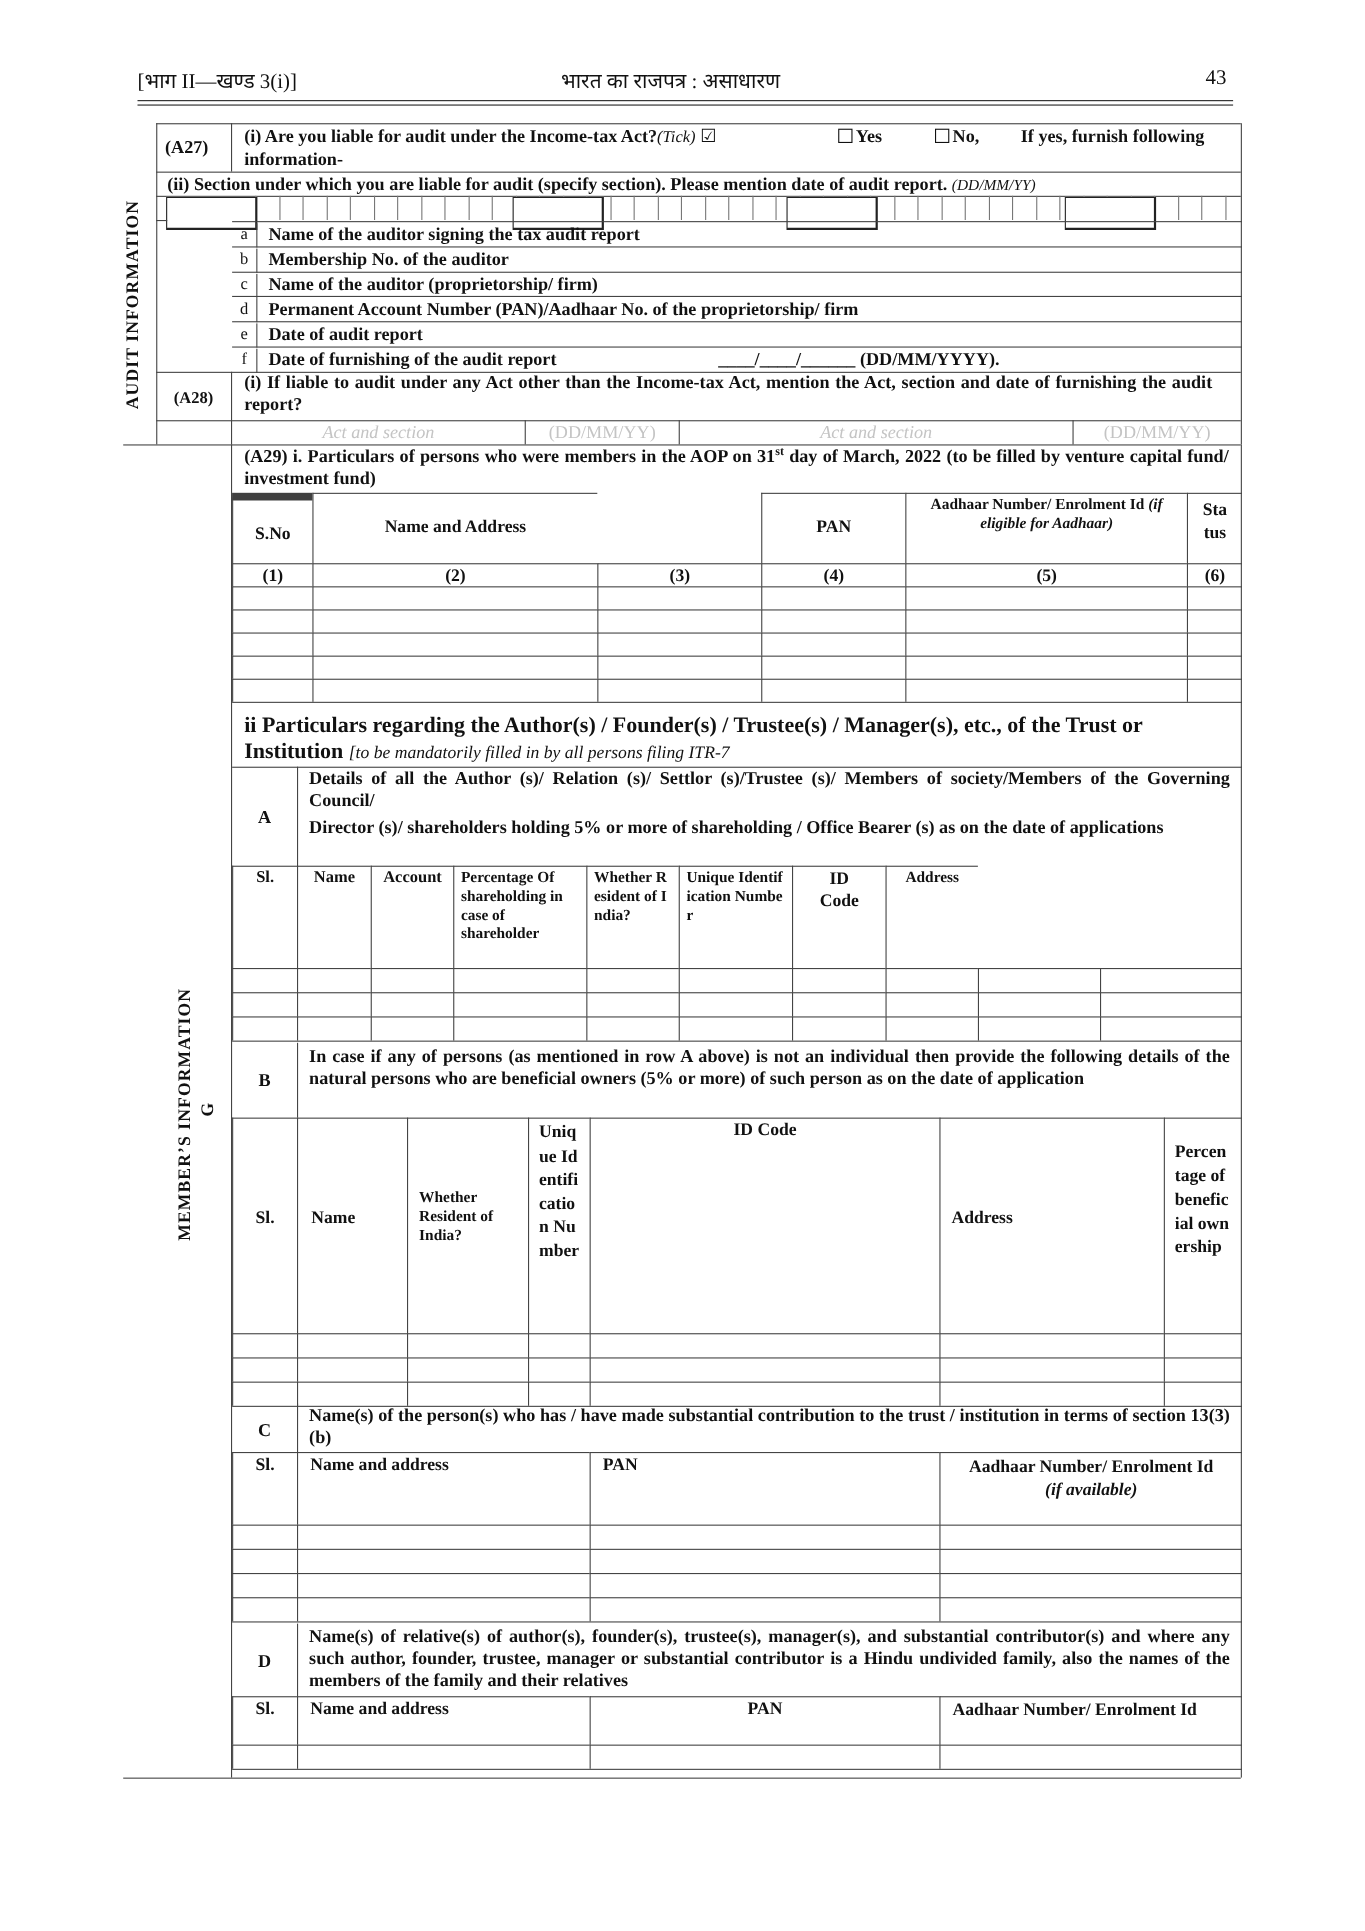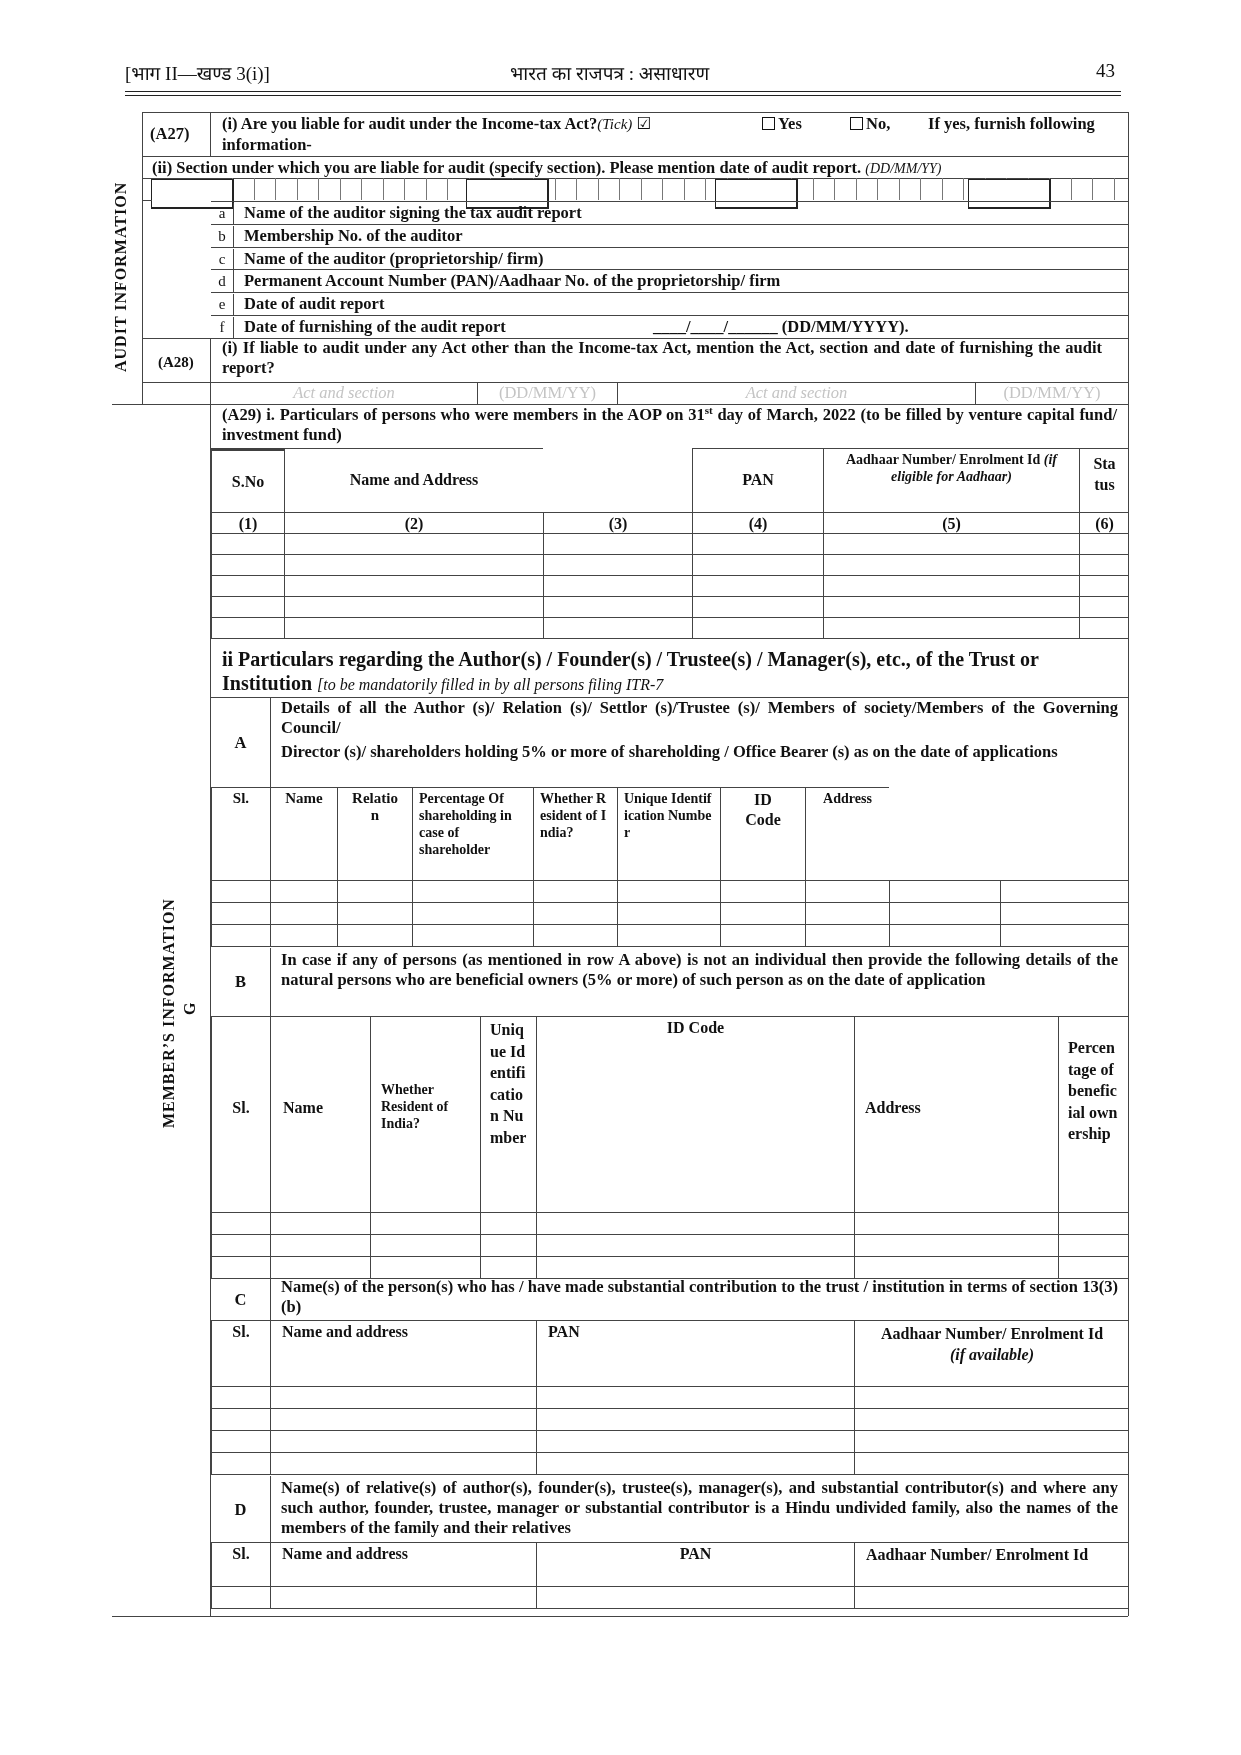--- a/index.html
+++ b/index.html
@@ -146,21 +146,21 @@
 <div class="line vl" style="left:210px;top:404px;height:1212px;"></div>
 <div class="line vl" style="left:1128px;top:404px;height:1212px;"></div>
 <div class="line hl" style="left:112px;top:1616px;width:1016px;"></div>
 
 <div class="vert" style="left:160px;top:1128px;">MEMBER’S INFORMATION</div>
 <div class="vert" style="left:181px;top:1015px;">G</div>
 
 <div class="txt just" style="left:222px;top:405px;width:895px;"><span>(A29) i. Particulars of persons who were members in the AOP on 31</span><span class="sup">st</span><span> day of March, 2022 (to be filled by venture capital fund/ investment fund)</span></div>
 <div id="a29-table" class="abs" style="left:211px;top:448px;width:918px;">
     <div style="position:absolute;left:0;top:0px;width:918px;height:64px;">
-      <div class="txt center" style="left:0px;top:0;width:73px;height:64px;box-sizing:border-box;border-top:3px solid #404040;border-left:1px solid #444;padding:2px 6px;font-size:15px;line-height:17px;padding-top:22px;font-size:16px;">S.No</div>
+      <div class="txt center" style="left:0px;top:0;width:73px;height:64px;box-sizing:border-box;border-top:7px solid #404040;border-left:1px solid #444;padding:2px 6px;font-size:15px;line-height:17px;padding-top:22px;font-size:16px;">S.No</div>
       <div class="txt center" style="left:73px;top:0;width:259px;height:64px;box-sizing:border-box;border-top:1px solid #444;border-left:1px solid #444;padding:2px 6px;font-size:15px;line-height:17px;padding-top:22px;font-size:16px;">Name  and Address</div>
       <div class="txt center" style="left:481px;top:0;width:131px;height:64px;box-sizing:border-box;border-top:1px solid #444;border-left:1px solid #444;padding:2px 6px;font-size:15px;line-height:17px;padding-top:22px;font-size:16px;">PAN</div>
       <div class="txt center" style="left:612px;top:0;width:256px;height:64px;box-sizing:border-box;border-top:1px solid #444;border-left:1px solid #444;padding:2px 6px;font-size:15px;line-height:17px;padding-top:2px;font-size:14px;">Aadhaar Number/ Enrolment Id <span style="font-style:italic;">(if eligible for Aadhaar)</span></div>
       <div class="txt center" style="left:868px;top:0;width:50px;height:64px;box-sizing:border-box;border-top:1px solid #444;border-left:1px solid #444;padding:2px 6px;font-size:15px;line-height:17px;padding-top:4px;font-size:16px;line-height:21px;">Sta tus</div>
     </div>
     <div style="position:absolute;left:0;top:64px;width:918px;height:21px;">
       <div class="txt center" style="left:0px;top:0;width:73px;height:21px;box-sizing:border-box;border-top:1px solid #444;border-left:1px solid #444;padding:2px 6px;font-size:15px;line-height:17px;font-size:16px;">(1)</div>
       <div class="txt center" style="left:73px;top:0;width:259px;height:21px;box-sizing:border-box;border-top:1px solid #444;border-left:1px solid #444;padding:2px 6px;font-size:15px;line-height:17px;font-size:16px;">(2)</div>
       <div class="txt center" style="left:332px;top:0;width:149px;height:21px;box-sizing:border-box;border-top:1px solid #444;border-left:1px solid #444;padding:2px 6px;font-size:15px;line-height:17px;font-size:16px;">(3)</div>
       <div class="txt center" style="left:481px;top:0;width:131px;height:21px;box-sizing:border-box;border-top:1px solid #444;border-left:1px solid #444;padding:2px 6px;font-size:15px;line-height:17px;font-size:16px;">(4)</div>
@@ -214,21 +214,21 @@
 <div class="line hl" style="left:211px;top:697px;width:918px;"></div>
 
 <div class="line vl" style="left:270px;top:697px;height:91px;"></div>
 <div class="txt center" style="left:211px;top:733px;width:59px;">A</div>
 <div class="txt just" style="left:281px;top:698px;width:837px;">Details of all the Author (s)/ Relation (s)/ Settlor (s)/Trustee (s)/ Members of society/Members of the Governing Council/</div>
 <div class="txt just" style="left:281px;top:742px;width:837px;">Director (s)/ shareholders holding 5% or more of shareholding / Office Bearer (s) as on the date of applications</div>
 <div id="a-table" class="abs" style="left:211px;top:787px;width:918px;">
     <div style="position:absolute;left:0;top:0px;width:918px;height:93px;">
       <div class="txt center" style="left:0px;top:0;width:59px;height:93px;box-sizing:border-box;border-top:1px solid #444;border-left:1px solid #444;padding:2px 6px;font-size:15px;line-height:17px;font-size:15px;">Sl.</div>
       <div class="txt center" style="left:59px;top:0;width:67px;height:93px;box-sizing:border-box;border-top:1px solid #444;border-left:1px solid #444;padding:2px 6px;font-size:15px;line-height:17px;font-size:15px;word-break:break-all;padding:2px 14px;">Name</div>
-      <div class="txt center" style="left:126px;top:0;width:75px;height:93px;box-sizing:border-box;border-top:1px solid #444;border-left:1px solid #444;padding:2px 6px;font-size:15px;line-height:17px;font-size:15px;word-break:break-all;padding:2px 10px;">Relation</div>
+      <div class="txt center" style="left:126px;top:0;width:75px;height:93px;box-sizing:border-box;border-top:1px solid #444;border-left:1px solid #444;padding:2px 6px;font-size:15px;line-height:17px;font-size:15px;word-break:break-all;padding:2px 10px;">Account</div>
       <div class="txt " style="left:201px;top:0;width:121px;height:93px;box-sizing:border-box;border-top:1px solid #444;border-left:1px solid #444;padding:2px 6px;font-size:15px;line-height:17px;font-size:14px;">Percentage Of shareholding in case of shareholder</div>
       <div class="txt " style="left:322px;top:0;width:84px;height:93px;box-sizing:border-box;border-top:1px solid #444;border-left:1px solid #444;padding:2px 6px;font-size:15px;line-height:17px;font-size:14px;word-break:break-all;">Whether Resident of India?</div>
       <div class="txt " style="left:406px;top:0;width:103px;height:93px;box-sizing:border-box;border-top:1px solid #444;border-left:1px solid #444;padding:2px 6px;font-size:15px;line-height:17px;font-size:14px;word-break:break-all;">Unique Identification Number</div>
       <div class="txt center" style="left:509px;top:0;width:85px;height:93px;box-sizing:border-box;border-top:1px solid #444;border-left:1px solid #444;padding:2px 6px;font-size:15px;line-height:17px;font-size:16px;padding:2px 16px;line-height:20px;">ID Code</div>
       <div class="txt center" style="left:594px;top:0;width:84px;height:93px;box-sizing:border-box;border-top:1px solid #444;border-left:1px solid #444;padding:2px 6px;font-size:15px;line-height:17px;font-size:14px;">Address</div>
     </div>
     <div style="position:absolute;left:0;top:93px;width:918px;height:22px;">
       <div class="txt " style="left:0px;top:0;width:59px;height:22px;box-sizing:border-box;border-top:1px solid #444;border-left:1px solid #444;padding:2px 6px;font-size:15px;line-height:17px;"></div>
       <div class="txt " style="left:59px;top:0;width:67px;height:22px;box-sizing:border-box;border-top:1px solid #444;border-left:1px solid #444;padding:2px 6px;font-size:15px;line-height:17px;"></div>
       <div class="txt " style="left:126px;top:0;width:75px;height:22px;box-sizing:border-box;border-top:1px solid #444;border-left:1px solid #444;padding:2px 6px;font-size:15px;line-height:17px;"></div>

